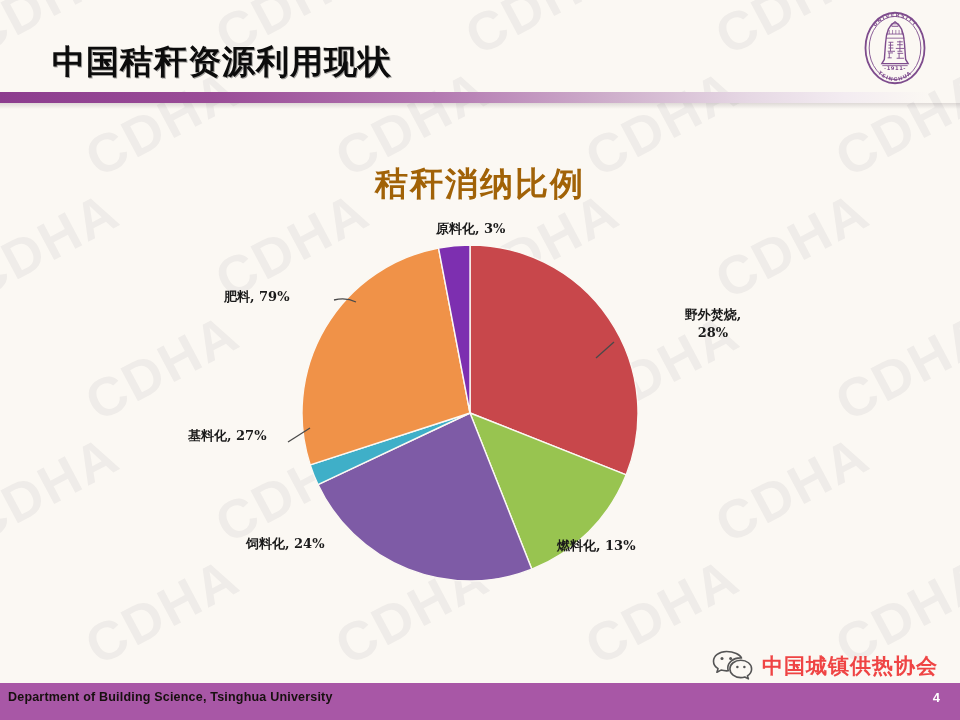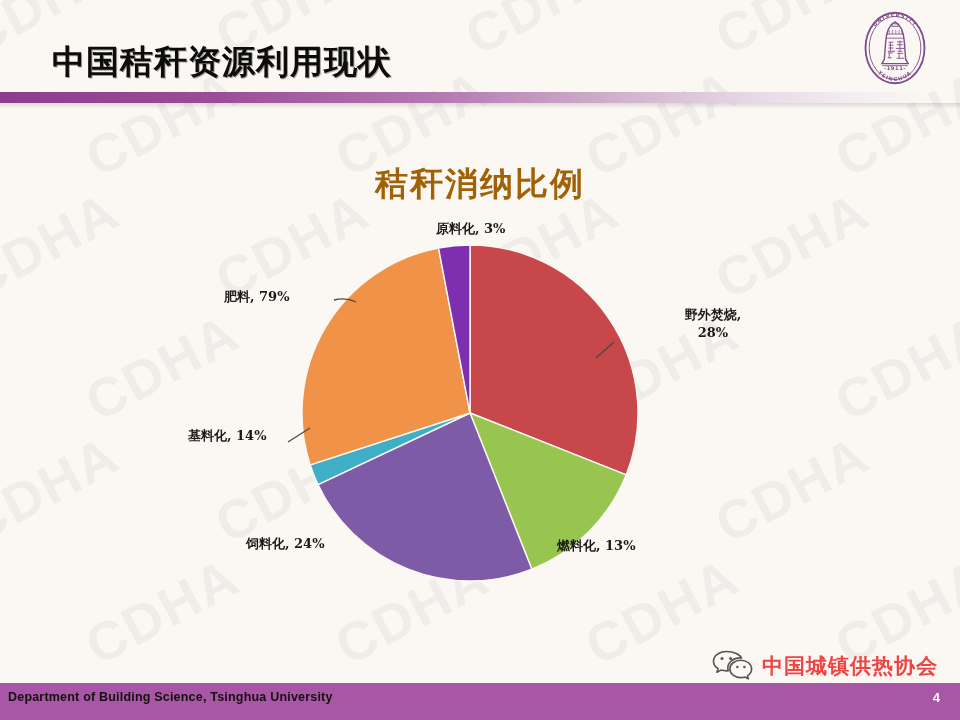--- a/index.html
+++ b/index.html
@@ -248,21 +248,21 @@
 
     <div class="lbl" style="left:557px;top:427px;text-align:center;">
       <span>燃料化, 13%</span>
     </div>
 
     <div class="lbl" style="left:246px;top:425px;">
       <span>饲料化, 24%</span>
     </div>
 
     <div class="lbl" style="left:188px;top:317px;">
-      <span>基料化, 14%</span>
+      <span>基料化, 27%</span>
     </div>
 
     <div class="lbl" style="left:224px;top:178px;">
       <span>肥料, 79%</span>
     </div>
 
     <svg style="position:absolute;left:0;top:0;width:960px;height:540px;pointer-events:none;z-index:3;" aria-hidden="true">
       <path d="M614 232 L596 248" stroke="#4a4a4a" stroke-width="1.3" fill="none"></path>
       <path d="M288 332 L310 318" stroke="#4a4a4a" stroke-width="1.3" fill="none"></path>
       <path d="M334 190 q12 -3 22 2" stroke="#4a4a4a" stroke-width="1.3" fill="none"></path>

